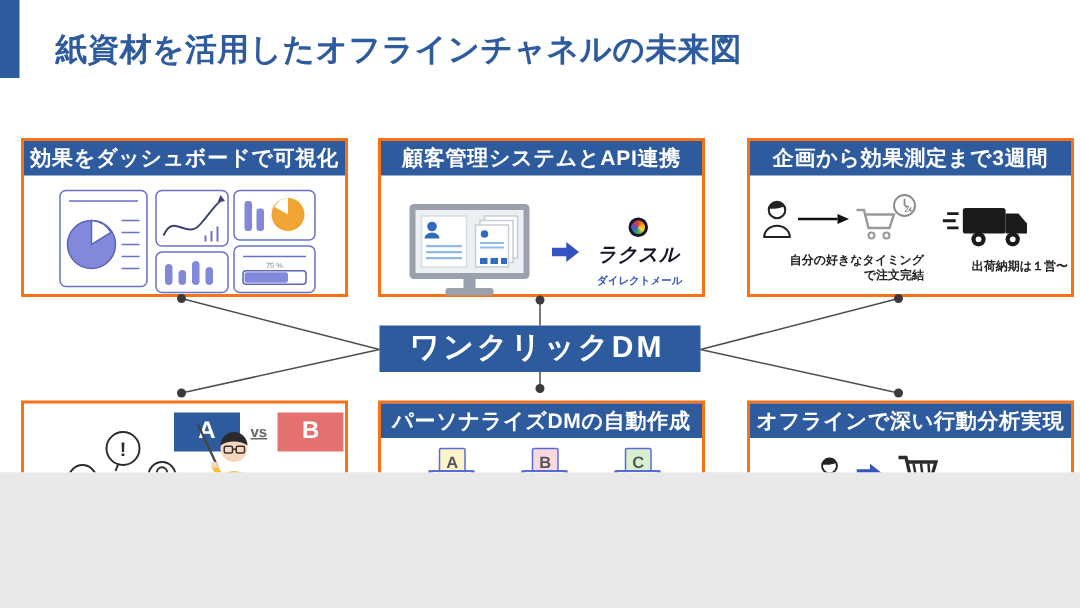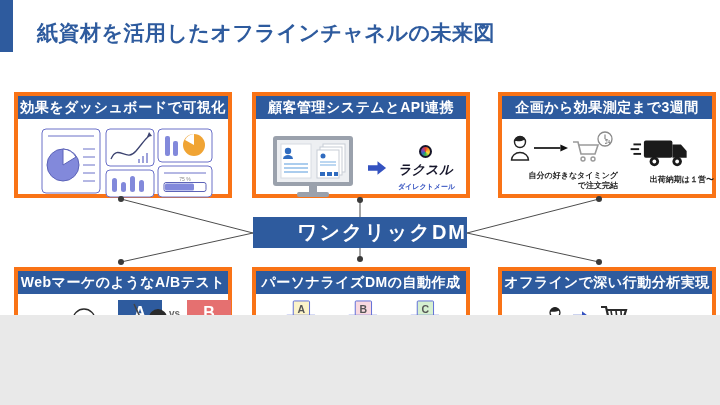--- a/index.html
+++ b/index.html
@@ -5,30 +5,30 @@
   * { margin:0; padding:0; box-sizing:border-box; }
   html,body { background:#e9e9e9; }
   .slide {
     position:relative; width:720px; height:315px; background:#ffffff;
     font-family:"Liberation Sans", sans-serif; overflow:hidden;
   }
   
   .accent-bar { position:absolute; left:0; top:0; width:13px; height:52px; background:#2E5B9E; }
   .title { position:absolute; left:37px; top:19px; font-size:21px; font-weight:bold; color:#2E5B9E; letter-spacing:0.5px; }
   
-  .box { position:absolute; width:218px; border:4px solid #f97316; background:#fff; }
+  .box { position:absolute; width:218px; border:2px solid #f97316; background:#fff; }
   .row1 { top:92px; height:106px; }
   .row2 { top:267px; height:110px; }
   .col1 { left:14px; } .col2 { left:252px; } .col3 { left:498px; }
   .box-header { height:23px; line-height:23px; background:#2E5B9E; color:#fff; font-weight:bold;
                 font-size:14px; text-align:center; letter-spacing:0.5px; white-space:nowrap; }
   .box-body { position:relative; width:100%; height:calc(100% - 23px); }
   
   .center-box { position:absolute; left:253px; top:217px; width:214px; height:31px; background:#2E5B9E;
-                color:#fff; font-size:20px; font-weight:bold; text-align:right; line-height:31px; letter-spacing:2px; z-index:3; }
+                color:#fff; font-size:20px; font-weight:bold; text-align:left; line-height:31px; letter-spacing:2px; z-index:3;padding-left:20px; }
   
   .connectors { position:absolute; left:0; top:0; z-index:2; pointer-events:none; }
   
   .crm-flex { display:flex; align-items:center; justify-content:center; gap:9px; height:100%; }
   .logo-group { display:flex; align-items:center; gap:3px;flex-direction:column; }
   .logo-circle { width:13px; height:13px; border-radius:50%; border:2px solid #15152a;
                  background:conic-gradient(#e8412c,#f5a623,#ffd93d,#3bb54a,#2f6bbf,#8e44ad,#e8412c); }
   .logo-name { font-size:13px; font-weight:bold; font-style:italic; color:#15152a; letter-spacing:0.5px; }
   .logo-sub { font-size:7px; font-weight:bold; color:#3452C0; margin-left:2px; }
   
@@ -197,21 +197,20 @@
           </g>
           <circle cx="25" cy="30" r="2" fill="#fff"></circle>
             <circle cx="49" cy="30" r="2" fill="#fff"></circle>
         </svg>
       </div>
       <div class="cap cap-ship">出荷納期は１営〜</div>
     </div>
   </div>
 
   <div class="box row2 col1">
-    <div class="box-header">WebマーケのようなA/Bテスト</div>
     <div class="box-body">
       <div class="ab-row">
         <div class="variant variant-a">A</div>
         <span class="vs-label">vs</span>
         <div class="variant variant-b">B</div>
       </div>
       <div class="ab-illustration">
         <svg width="84" height="64" viewBox="0 0 84 64">
           <g fill="#ffffff" stroke="#2b2b2b" stroke-width="1.3">
             <circle cx="13" cy="34" r="9"></circle>

